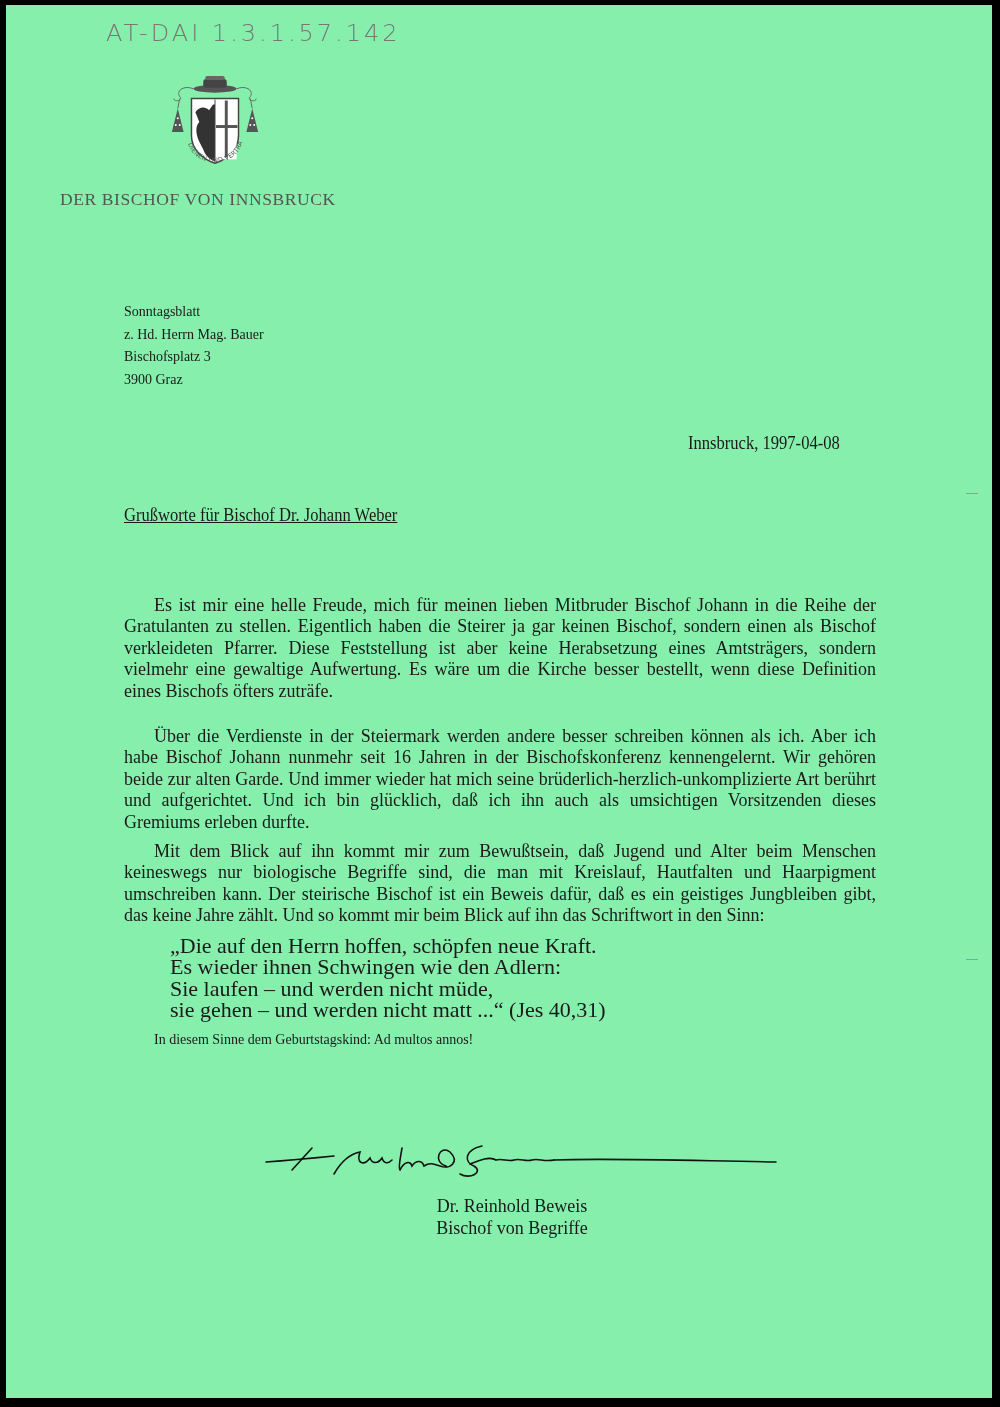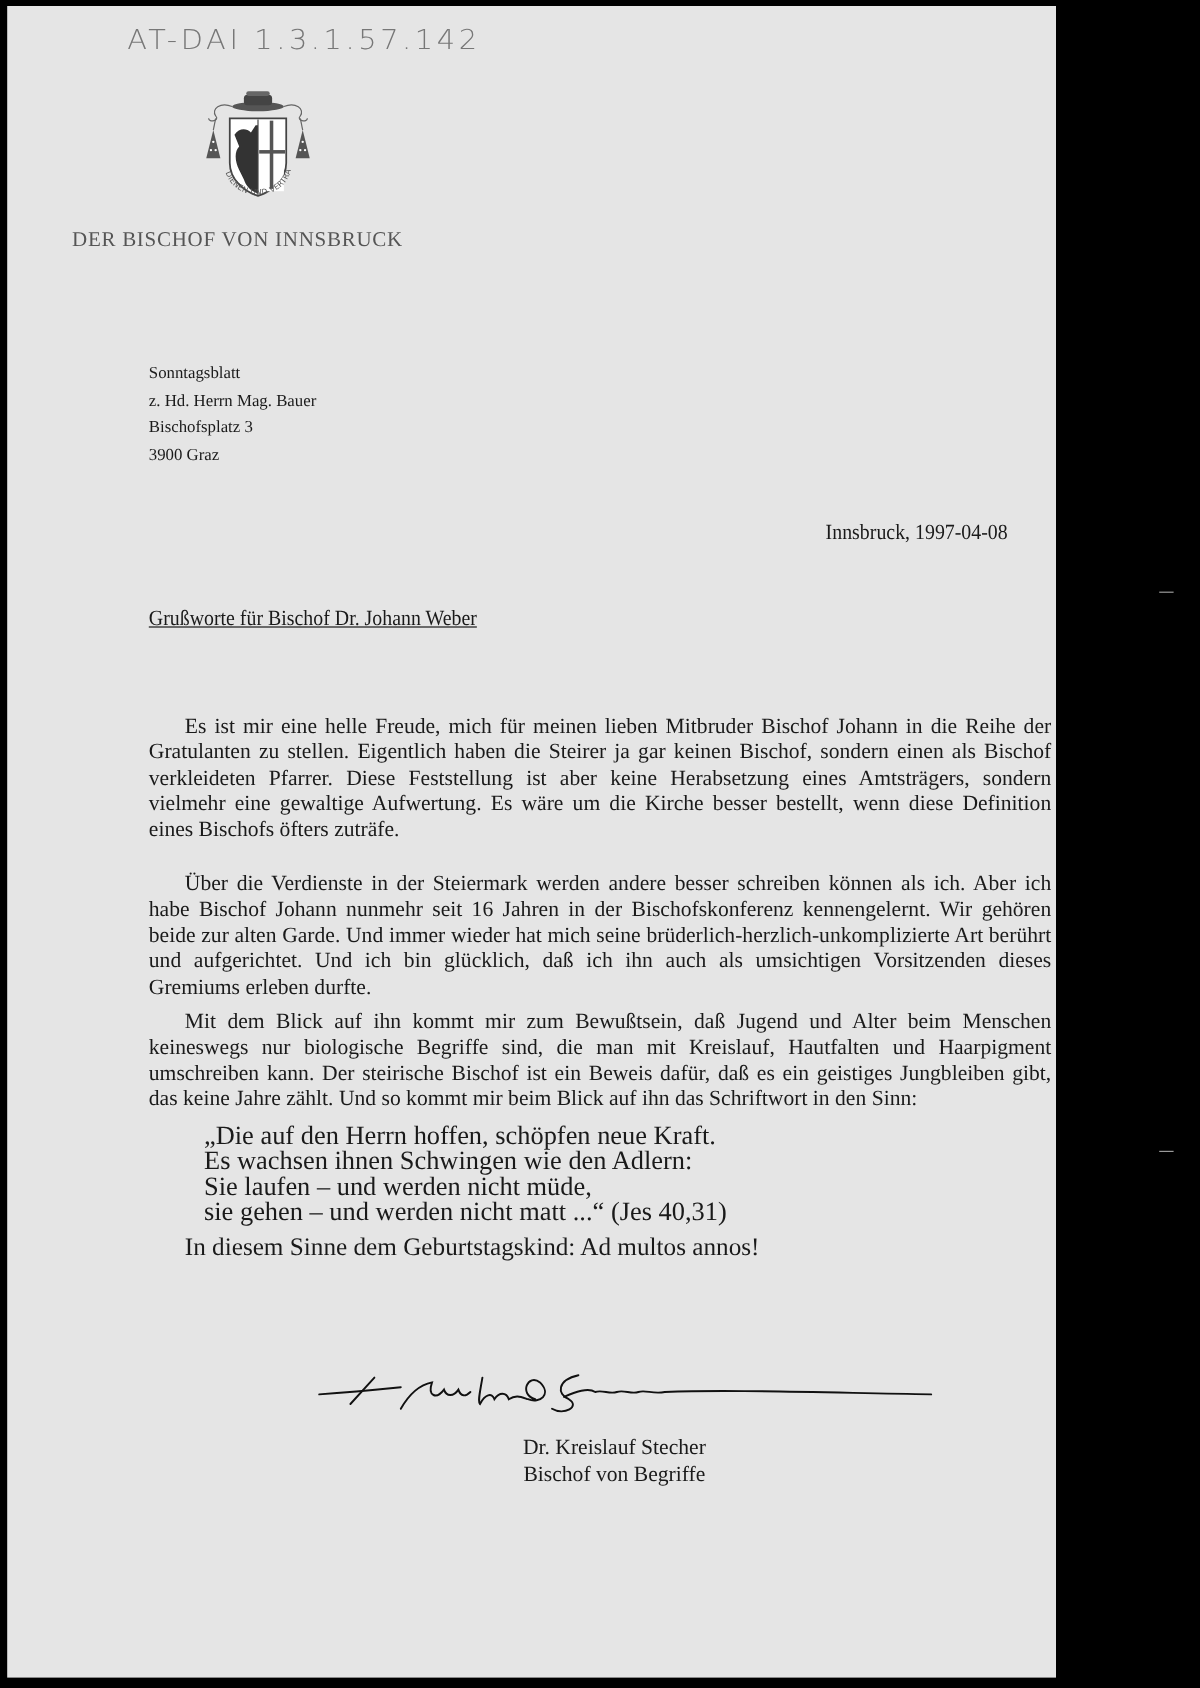--- a/index.html
+++ b/index.html
@@ -1,19 +1,19 @@
 <!DOCTYPE html>
 <html><head>
   <meta charset="utf-8">
   <style>
     html, body { margin: 0; padding: 0; background: #000; }
     body { width: 1000px; height: 1407px; position: relative; overflow: hidden; }
     .page {
-      position: absolute; left: 6px; top: 5px; width: 874px; height: 1393px;
-      background: #e5e5e5;
+      position: absolute; left: 6px; top: 5px; width: 986px; height: 1393px;
+      background: #86efac;
       font-family: "Liberation Serif", serif;
       color: #1a1a1a;
       text-decoration: underline;
     }
     .archive-ref {
       position: absolute; left: 100px; top: 14px;
       font-family: "DejaVu Sans", sans-serif; font-weight: 200;
       font-size: 24px; letter-spacing: 3px; color: #777;
       transform: scaleY(0.95);
     }
@@ -27,21 +27,21 @@
     .dateline { position: absolute; left: 682px; top: 428px; font-size: 18px; transform: scaleX(0.92); transform-origin: left; }
     .subject {
       position: absolute; left: 118px; top: 500px; font-size: 18px;
       text-decoration: underline; transform: scaleX(0.92); transform-origin: left;
     }
     .body { position: absolute; left: 118px; top: 590px; width: 752px; font-size: 18px; line-height: 21.4px; }
     .para { text-align: justify; text-indent: 30px; margin: 0 0 8px 0; transform: scaleX(1); }
     .para.p1 { margin-bottom: 24px; }
     .quote { margin: 0 0 8px 46px; font-size: 22px; line-height: 21.5px; }
     .quote div { white-space: nowrap; }
-    .closing { margin-left: 30px; font-size: 21px; }
+    .closing { margin-left: 30px; font-size: 14px; }
     .signature { position: absolute; left: 258px; top: 1135px; width: 520px; height: 50px; }
     .signer { position: absolute; left: 416px; top: 1190px; font-size: 18px; line-height: 22px; text-align: center; width: 180px; }
     .signer div { white-space: nowrap; }
     .tick { position: absolute; left: 960px; width: 12px; height: 1px; background: #999; }
   </style>
 </head>
 <body>
 
 <div class="page">
 
@@ -96,39 +96,39 @@
   <div class="dateline">Innsbruck, 1997-04-08</div>
 
   <div class="subject">Grußworte für Bischof Dr. Johann Weber</div>
 
   <div class="body">
     <p class="para p1">Es ist mir eine helle Freude, mich für meinen lieben Mitbruder Bischof Johann in die Reihe der Gratulanten zu stellen. Eigentlich haben die Steirer ja gar keinen Bischof, sondern einen als Bischof verkleideten Pfarrer. Diese Feststellung ist aber keine Herabsetzung eines Amtsträgers, sondern vielmehr eine gewaltige Aufwertung. Es wäre um die Kirche besser bestellt, wenn diese Definition eines Bischofs öfters zuträfe.</p>
     <p class="para">Über die Verdienste in der Steiermark werden andere besser schreiben können als ich. Aber ich habe Bischof Johann nunmehr seit 16 Jahren in der Bischofskonferenz kennengelernt. Wir gehören beide zur alten Garde. Und immer wieder hat mich seine brüderlich-herzlich-unkomplizierte Art berührt und aufgerichtet. Und ich bin glücklich, daß ich ihn auch als umsichtigen Vorsitzenden dieses Gremiums erleben durfte.</p>
     <p class="para">Mit dem Blick auf ihn kommt mir zum Bewußtsein, daß Jugend und Alter beim Menschen keineswegs nur biologische Begriffe sind, die man mit Kreislauf, Hautfalten und Haarpigment umschreiben kann. Der steirische Bischof ist ein Beweis dafür, daß es ein geistiges Jungbleiben gibt, das keine Jahre zählt. Und so kommt mir beim Blick auf ihn das Schriftwort in den Sinn:</p>
     <div class="quote">
       <div>„Die auf den Herrn hoffen, schöpfen neue Kraft.</div>
-      <div>Es wachsen ihnen Schwingen wie den Adlern:</div>
+      <div>Es wieder ihnen Schwingen wie den Adlern:</div>
       <div>Sie laufen – und werden nicht müde,</div>
       <div>sie gehen – und werden nicht matt ...“ (Jes 40,31)</div>
     </div>
     <div class="closing">In diesem Sinne dem Geburtstagskind: Ad multos annos!</div>
   </div>
 
   <svg class="signature" viewBox="0 0 520 50">
     <g fill="none" stroke="#111" stroke-width="1.6" stroke-linecap="round">
       <path d="M2 22 C30 20, 50 18, 70 16"></path>
       <path d="M28 30 L48 8"></path>
       <path d="M70 34 C78 20, 86 14, 96 12 C92 24, 100 26, 106 18 C108 24, 114 24, 118 18 C120 24, 124 24, 128 20"></path>
       <path d="M138 8 C136 20, 134 28, 136 30 C140 22, 146 20, 148 26 C152 20, 158 20, 160 26 C166 22, 170 24, 176 26 C186 30, 196 22, 186 12 C176 4, 168 22, 182 26"></path>
       <path d="M218 6 C200 10, 200 22, 210 26 C220 32, 206 40, 196 34"></path>
       <path d="M206 24 C216 20, 226 16, 232 20 C238 18, 244 22, 250 20 C256 18, 262 22, 268 20 C274 18, 280 22, 290 20"></path>
       <path d="M290 20 C340 18, 400 20, 512 22"></path>
     </g>
   </svg>
 
   <div class="signer">
-    <div>Dr. Kreislauf Stecher</div>
+    <div>Dr. Reinhold Beweis</div>
     <div>Bischof von Begriffe</div>
   </div>
 
   <div class="tick" style="top:488px"></div>
   <div class="tick" style="top:954px"></div>
 </div>
 
 </body></html>

